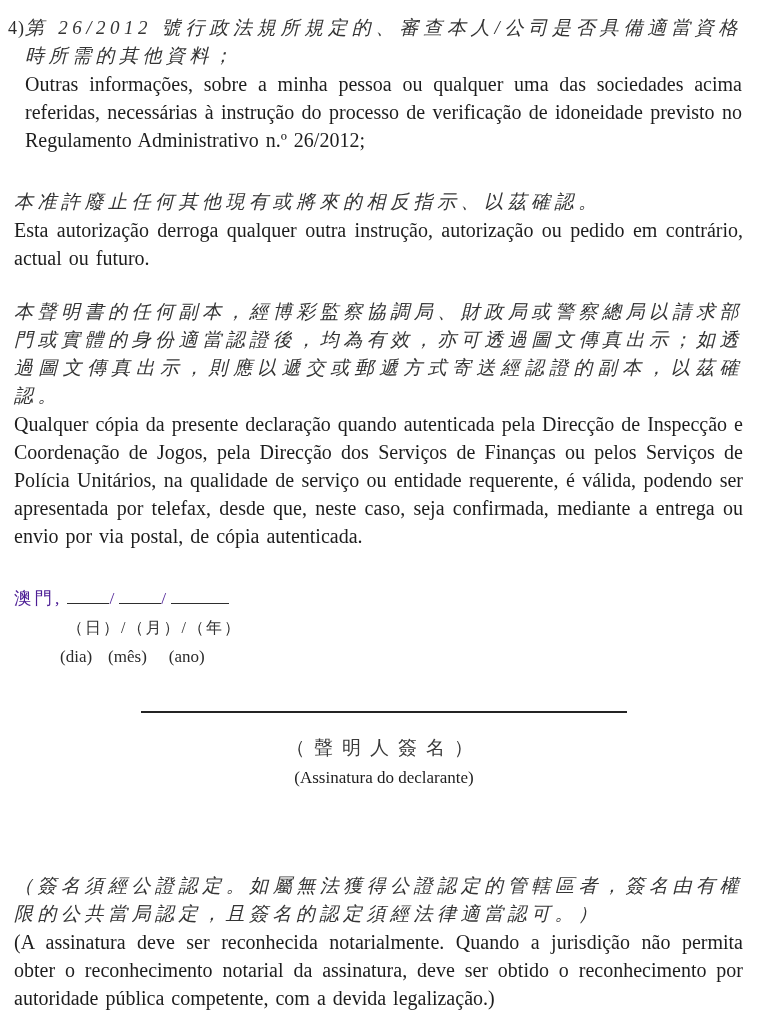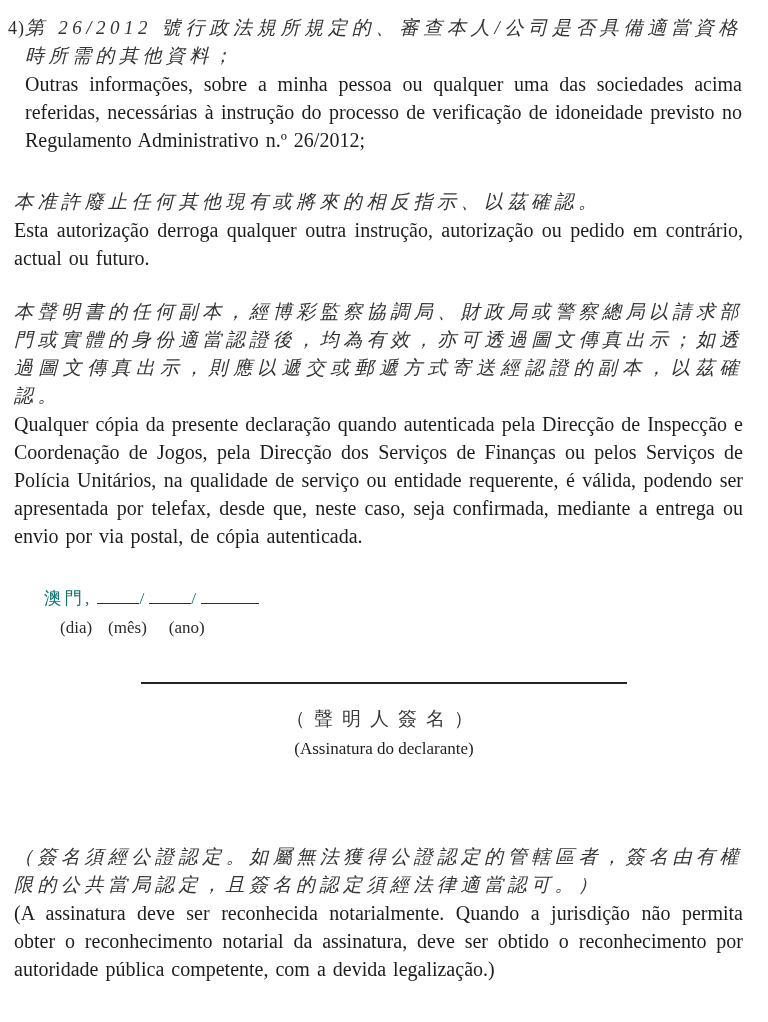--- a/index.html
+++ b/index.html
@@ -46,21 +46,21 @@
   }
   .para { margin: 0 25px 0 14px; }
   .para-revocation { margin-top: 34px; }
   .para-copies { margin-top: 26px; }
   
   .dateblock {
     margin-left: 14px;
     margin-top: 34px;
     font-size: 17.5px;
   }
-  .dline { line-height: 29px; white-space: nowrap; color: #0f766e; margin-left: 30px; }
+  .dline { line-height: 29px; white-space: nowrap; color: #4c1d95; }
   .dline .dlabel { letter-spacing: 3px; }
   .dline .dlabel-pt { letter-spacing: 0.5px; }
   .blank {
     display: inline-block;
     border-bottom: 1.6px solid #2e2e2e;
     height: 15px;
     margin-left: 5px;
     vertical-align: baseline;
   }
   .b1 { width: 42px; }
@@ -121,20 +121,21 @@
 
   <section class="para para-copies">
     <div class="zh">本聲明書的任何副本，經博彩監察協調局、財政局或警察總局以請求部門或實體的身份適當認證後，均為有效，亦可透過圖文傳真出示；如透過圖文傳真出示，則應以遞交或郵遞方式寄送經認證的副本，以茲確認。</div>
     <div class="pt">Qualquer cópia da presente declaração quando autenticada pela Direcção de Inspecção e Coordenação de Jogos, pela Direcção dos Serviços de Finanças ou pelos Serviços de Polícia Unitários, na qualidade de serviço ou entidade requerente, é válida, podendo ser apresentada por telefax, desde que, neste caso, seja confirmada, mediante a entrega ou envio por via postal, de cópia autenticada.</div>
   </section>
 
   <section class="dateblock">
     <div class="dline">
       <span class="dlabel">澳門,</span><span class="blank b1"></span><span class="sep">/</span><span class="blank b2"></span><span class="sep">/</span><span class="blank b3"></span>
     </div>
+    <div class="hint-zh">（日）/（月）/（年）</div>
     <div class="hint-pt">
       <span class="h h-dia">(dia)</span><span class="h h-mes">(mês)</span><span class="h">(ano)</span>
     </div>
   </section>
 
   <section class="sigblock">
     <div class="sigline"></div>
     <div class="sig-zh">（聲明人簽名）</div>
     <div class="sig-pt">(Assinatura do declarante)</div>
   </section>

